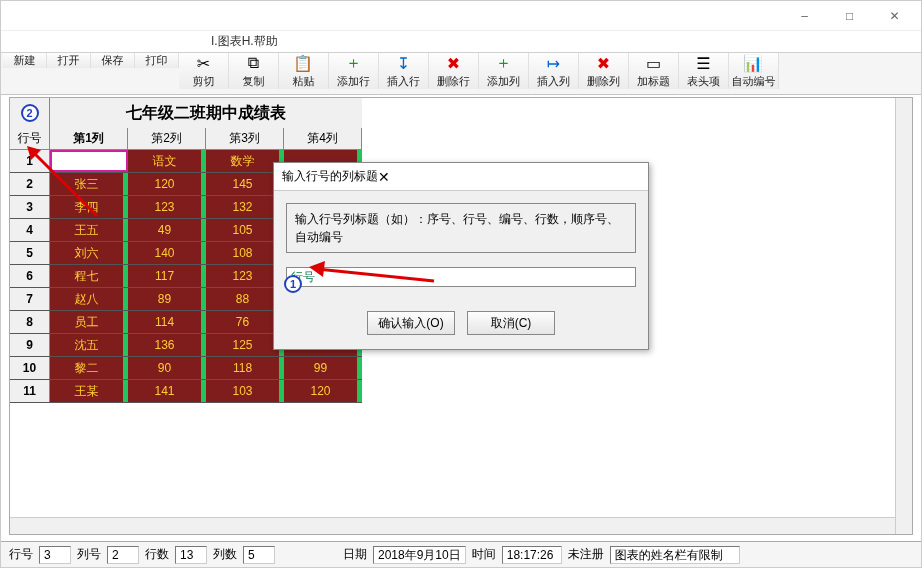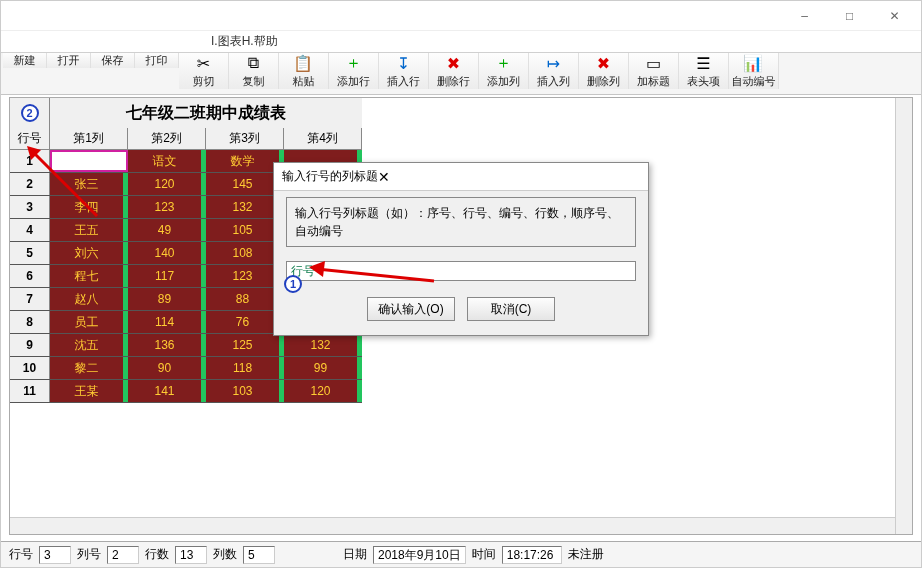--- a/index.html
+++ b/index.html
@@ -17,32 +17,32 @@
 .content{position:absolute;top:96px;left:8px;right:8px;bottom:32px;border:1px solid #aaa;background:#fff;overflow:hidden}
 .sheet{width:352px}
 .title-row{height:30px;display:flex;align-items:center;border-bottom:1px solid #888}
 .corner{width:40px;height:30px;display:flex;align-items:center;justify-content:center;border-right:1px solid #888;background:#f0f0f0}
 .badge{width:18px;height:18px;border:2px solid #2040c0;border-radius:50%;display:flex;align-items:center;justify-content:center;color:#2040c0;font-weight:bold;font-size:11px;background:#fff}
 .sheet-title{flex:1;text-align:center;font-weight:bold;font-size:16px;background:#f0f0f0;height:30px;line-height:30px}
 .hdr-row{display:flex;height:22px;border-bottom:1px solid #888}
 .hcell{border-right:1px solid #888;display:flex;align-items:center;justify-content:center;background:#f0f0f0;font-size:12px}
 .hcell.rownum{width:40px}
 .hcell.c{width:78px}
-.hcell.sel{font-weight:normal}
+.hcell.sel{font-weight:bold}
 .drow{display:flex;height:23px;border-bottom:1px solid #555}
 .rcell{width:40px;border-right:1px solid #888;display:flex;align-items:center;justify-content:center;background:#f0f0f0;font-weight:bold}
 .dcell{width:78px;border-right:5px solid #22c55e;display:flex;align-items:center;justify-content:center;background:#7f1d1d;color:#ffcc33}
 .dcell.active{background:#fff;border:2px solid #d020a0}
 .dialog{position:absolute;left:272px;top:161px;width:376px;background:#f0f0f0;border:1px solid #888;box-shadow:2px 2px 6px rgba(0,0,0,0.3);z-index:20}
 .dlg-title{height:28px;display:flex;align-items:center;justify-content:flex-start;padding:0 8px;background:#fff;border-bottom:1px solid #ccc}
 .dlg-close{font-size:14px;cursor:pointer}
-.dlg-body{padding:6px 12px 14px}
+.dlg-body{padding:12px 12px 14px}
 .dlg-hint{border:1px solid #888;padding:6px 8px;background:#f0f0f0;line-height:1.5;margin-bottom:14px;font-size:12px}
 .dlg-input{width:100%;height:20px;border:1px solid #888;padding:0 4px;font-size:12px;color:#0a7a4a;background:#fff}
-.dlg-btns{display:flex;justify-content:center;gap:12px;margin-top:16px}
+.dlg-btns{display:flex;justify-content:center;gap:12px;margin-top:24px}
 .dlg-btn{width:88px;height:24px;border:1px solid #888;background:linear-gradient(#fdfdfd,#e5e5e5);font-size:12px}
 .arrow1{position:absolute;z-index:30;pointer-events:none}
 .statusbar{position:absolute;bottom:0;left:0;right:0;height:26px;border-top:1px solid #aaa;display:flex;align-items:center;background:#f5f5f5;padding:0 4px;gap:2px;font-size:12px}
 .stlbl{padding:0 4px}
 .stval{border:1px inset #ccc;background:#fff;padding:1px 4px;min-width:32px;height:18px;line-height:15px}
 .stval.w{min-width:90px}
 .badge1{position:absolute;left:283px;top:274px;z-index:25}
 .scrollv{position:absolute;right:0;top:0;bottom:0;width:17px;background:#f0f0f0;border-left:1px solid #ccc}
 .scrollh{position:absolute;left:0;right:17px;bottom:0;height:17px;background:#f0f0f0;border-top:1px solid #ccc}
 </style>
@@ -263,13 +263,14 @@
   <span class="stlbl">行数</span>
   <span class="stval">13</span>
   <span class="stlbl">列数</span>
   <span class="stval">5</span>
   <span style="flex:0 0 60px"></span>
   <span class="stlbl">日期</span>
   <span class="stval w">2018年9月10日</span>
   <span class="stlbl">时间</span>
   <span class="stval" style="min-width:60px">18:17:26</span>
   <span class="stlbl">未注册</span>
+  <span class="stval" style="min-width:130px">图表的姓名栏有限制</span>
 </div>
 
 </body></html>

